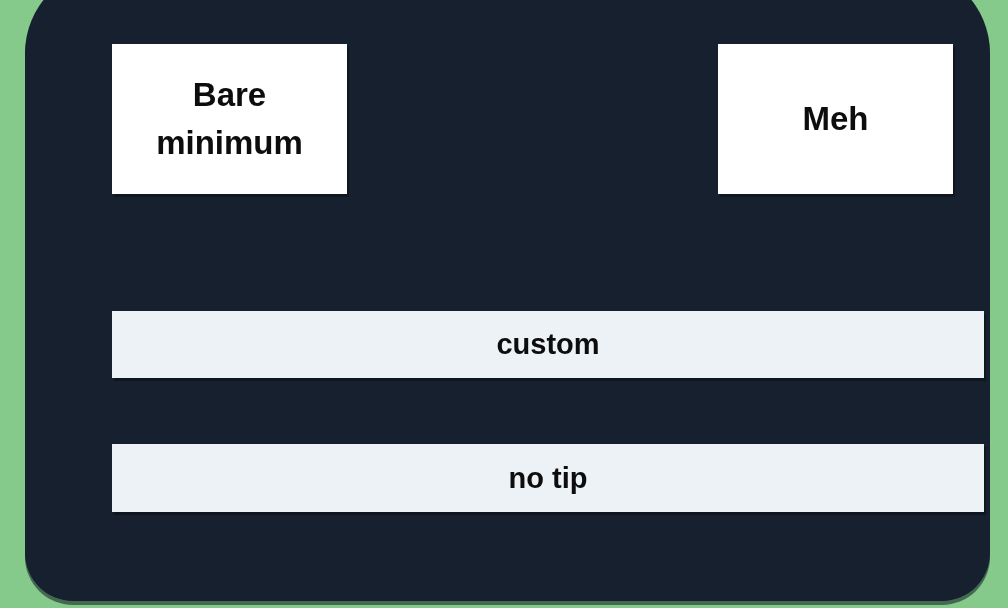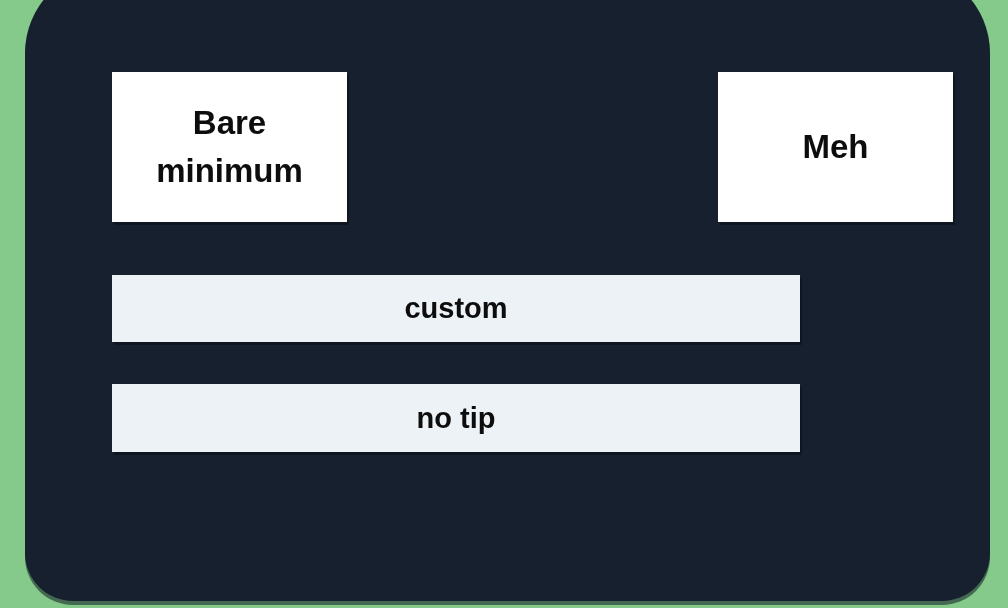--- a/index.html
+++ b/index.html
@@ -25,21 +25,21 @@
     top: -32px;
     width: 965px;
     height: 633px;
     background: #16202e;
     border-radius: 85px 85px 48px 48px;
     box-shadow: 0 4px 0 rgba(12, 28, 34, 0.55);
   }
   .tip-row {
     position: absolute;
     left: 87px;
-    top: 104px;
+    top: 76px;
     width: 841px;
     height: 150px;
     display: flex;
     justify-content: space-between;
     align-items: stretch;
   }
   .tip-btn {
     width: 235px;
     height: 150px;
     background: #ffffff;
@@ -54,39 +54,40 @@
     line-height: 1.45;
     color: #0d0d0d;
     box-shadow: 2px 3px 0 rgba(0, 0, 0, 0.3);
     cursor: pointer;
     padding: 0 4px;
     box-sizing: border-box;
   }
   .wide-btn {
     position: absolute;
     left: 87px;
-    width: 688px;
+    width: 872px;
     background: #edf2f6;
     border: none;
     display: flex;
     align-items: center;
     justify-content: center;
     font-family: "Liberation Sans", "DejaVu Sans", sans-serif;
     font-weight: bold;
     font-size: 29px;
     color: #0d0d0d;
     box-shadow: 2px 3px 0 rgba(0, 0, 0, 0.3);
     cursor: pointer;
+    margin-top: 36px;
   }
   .custom-btn {
     top: 307px;
     height: 67px;
   }
   .notip-btn {
-    top: 416px;
+    top: 440px;
     height: 68px;
   }
 </style>
 </head>
 <body>
 
 <div class="screen">
   <div class="panel">
 
     <div class="tip-row">

